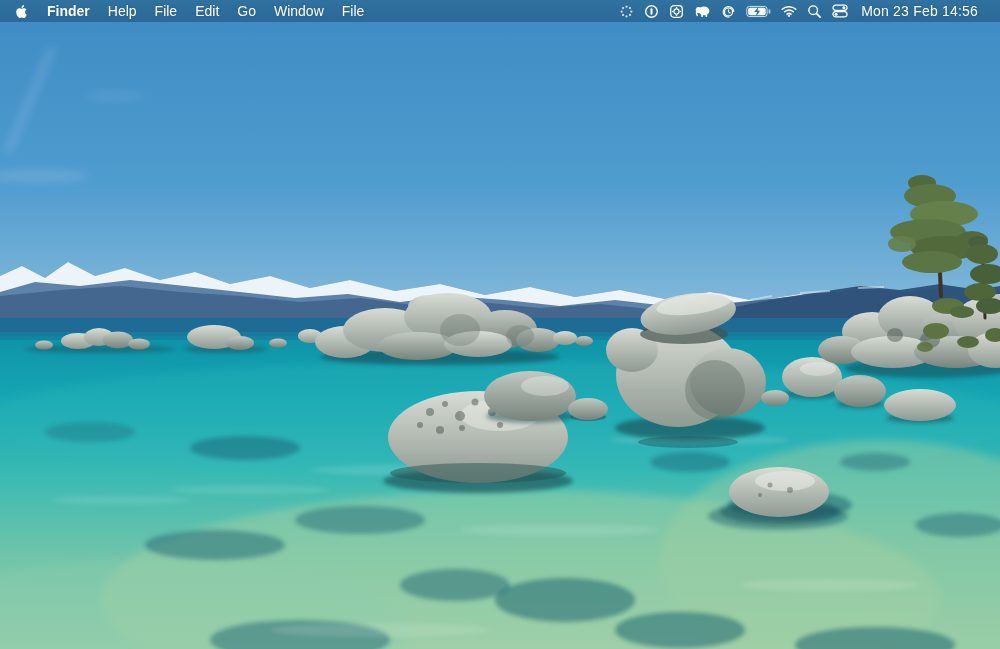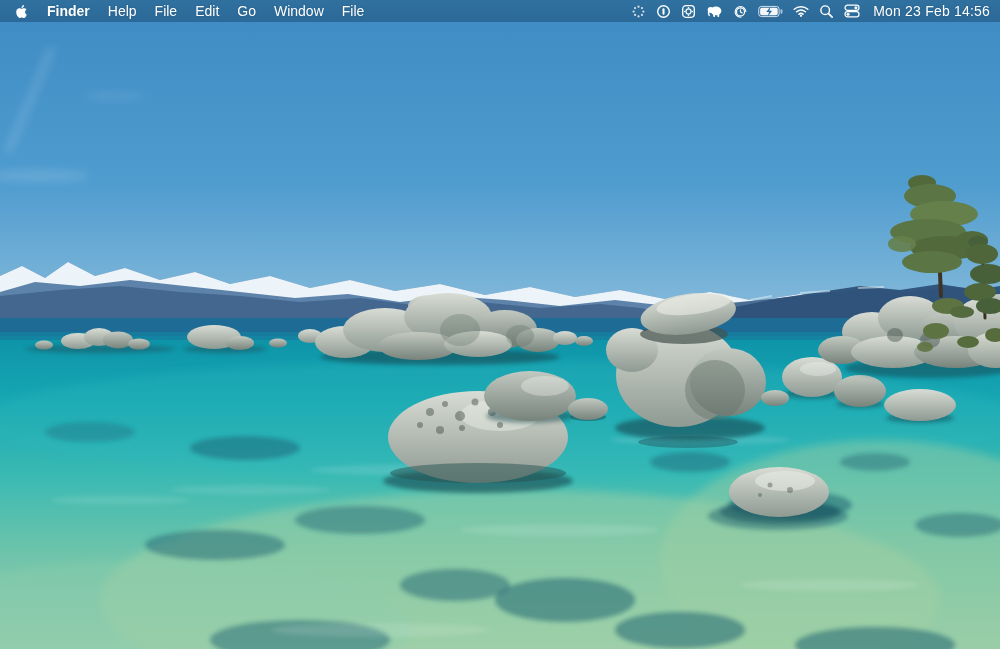--- a/index.html
+++ b/index.html
@@ -8,21 +8,21 @@
   
   #desktop{position:absolute;inset:0;}
   #desktop svg{display:block;}
   
   .menubar{position:absolute;top:0;left:0;right:0;height:22px;
            background:linear-gradient(#30719f,#2b6998);
            display:flex;align-items:center;justify-content:space-between;
            color:#fff;font-size:14px;z-index:10;
            text-shadow:0 0 2px rgba(0,30,60,.25);}
   .mb-left{display:flex;align-items:center;padding-left:13px;}
-  .mb-right{display:flex;padding-right:10px;}
+  .mb-right{display:flex;padding-right:22px;}
   .apple{display:flex;align-items:center;padding:0 10px 0 2px;cursor:default;}
   .menu{padding:0 9px;white-space:nowrap;cursor:default;}
   .menu.appname{font-weight:700;}
   .sicon{display:flex;align-items:center;justify-content:center;margin:0 5px;cursor:default;}
   .sicon svg{display:block;}
   .clock{margin-left:8px;white-space:nowrap;cursor:default;letter-spacing:.2px;}
 </style>
 </head>
 <body>
 

